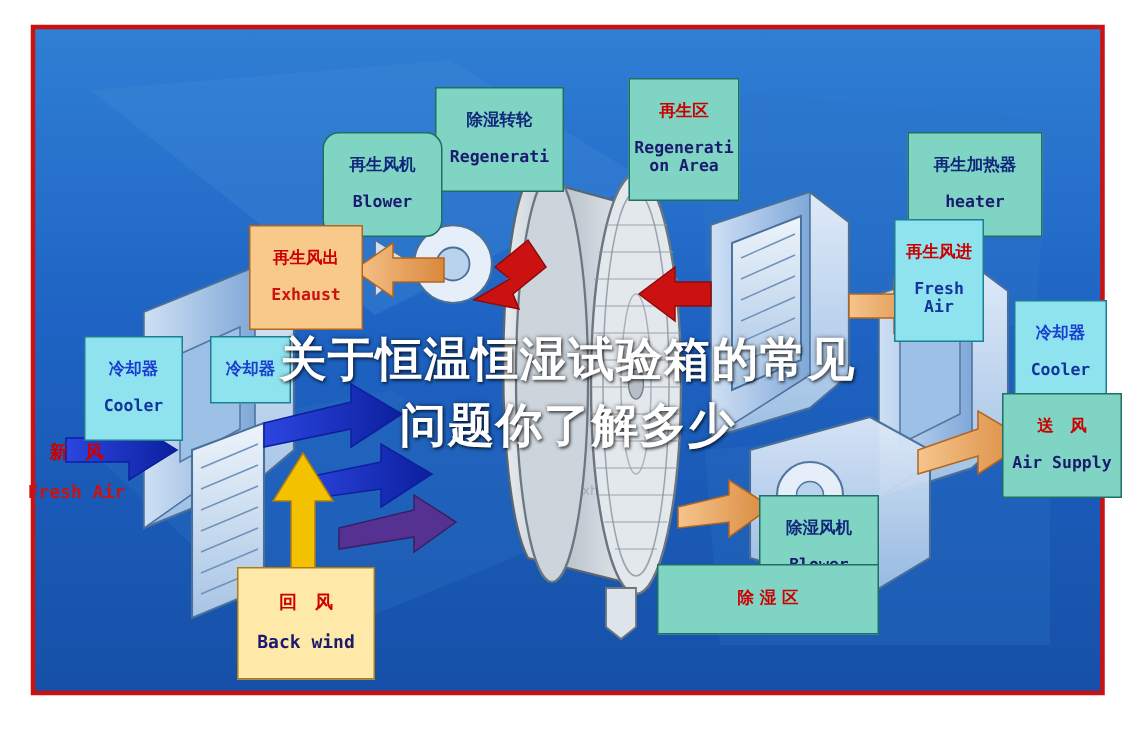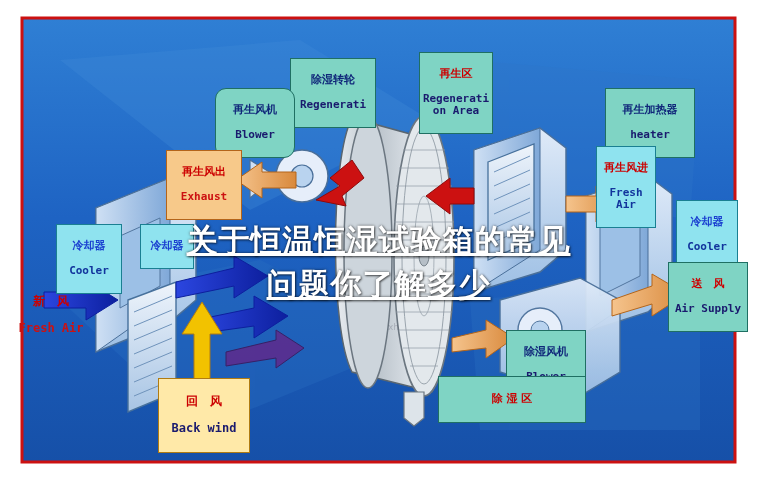--- a/index.html
+++ b/index.html
@@ -43,21 +43,21 @@
     text-align:center;
     font-family:"DejaVu Sans", sans-serif;
     font-weight:bold;
     font-size:31px;
     line-height:44px;
     color:#ffffff;
     text-shadow:0 0 3px rgba(0,0,0,.55), 1px 1px 2px rgba(0,0,0,.5);
     letter-spacing:1px;
     pointer-events:none;
   }
-  #headline .l{display:block;text-decoration:underline;}
+  #headline .l{display:block;}
 </style>
 </head>
 <body>
 
 <div id="stage">
 
   <svg id="diagram" viewBox="0 0 757 488">
     <defs>
       <linearGradient id="bgGrad" x1="0" y1="0" x2="0" y2="1">
         <stop offset="0%" stop-color="#2f7fd4"></stop>

